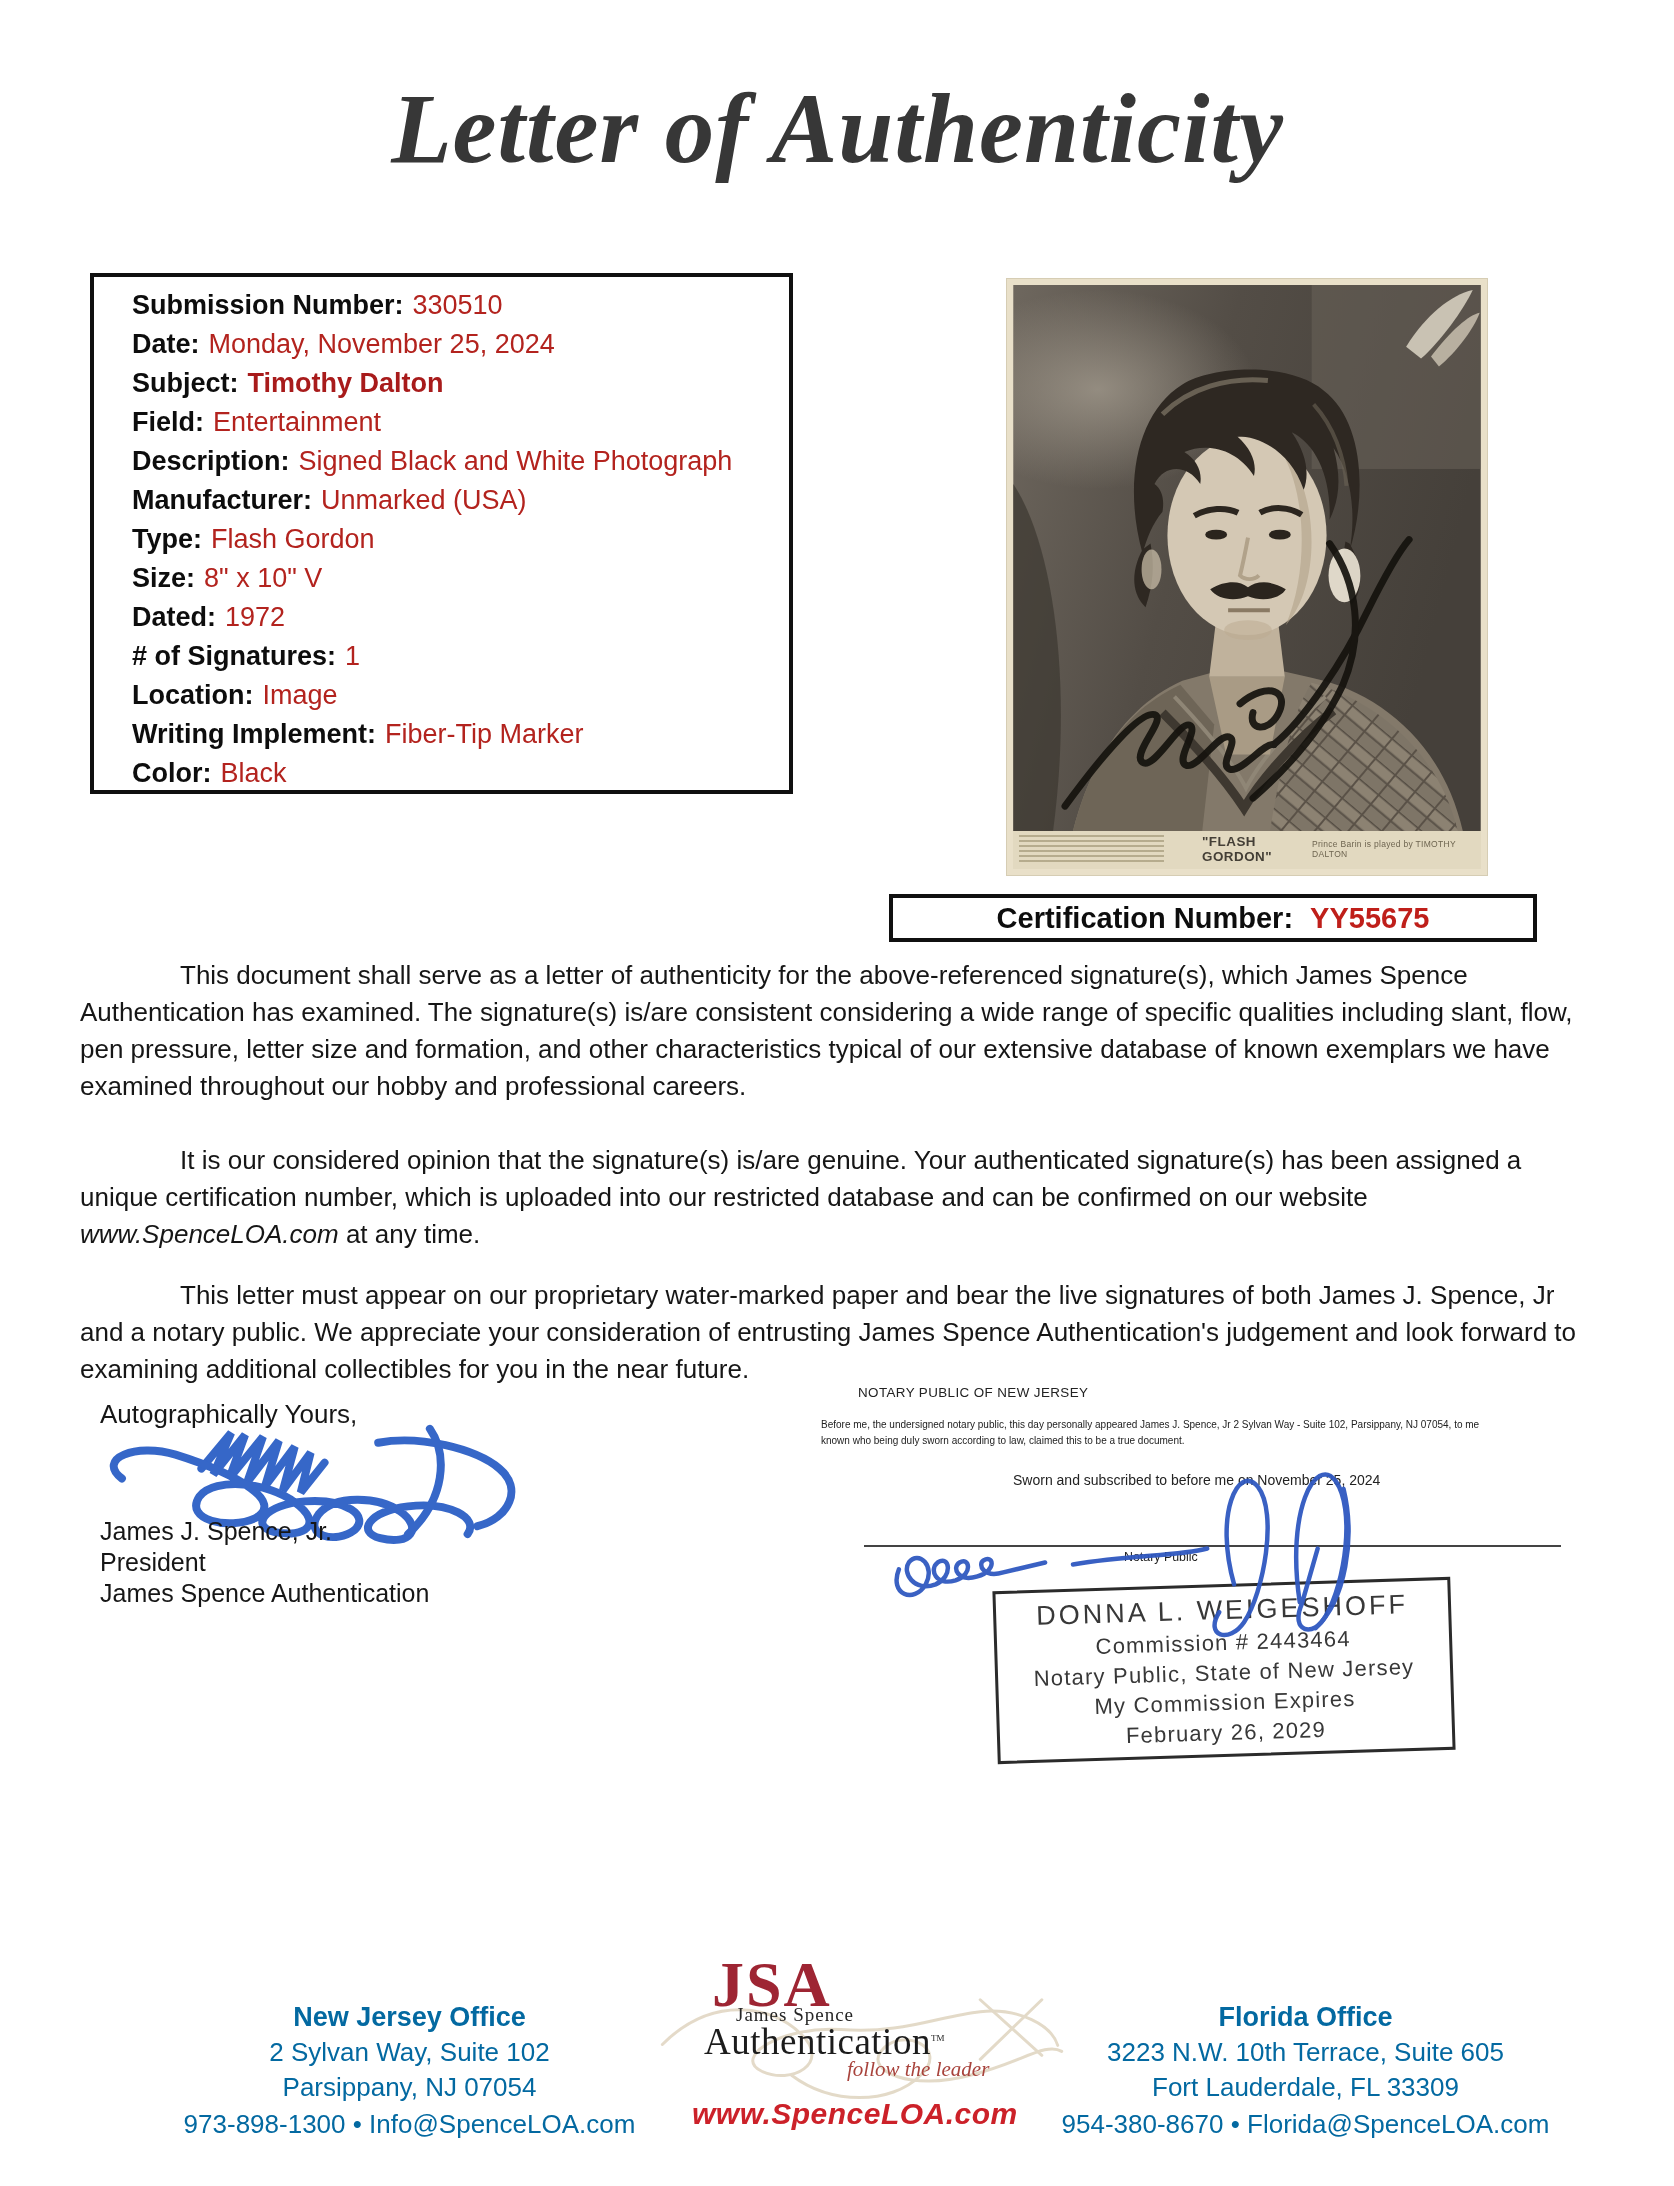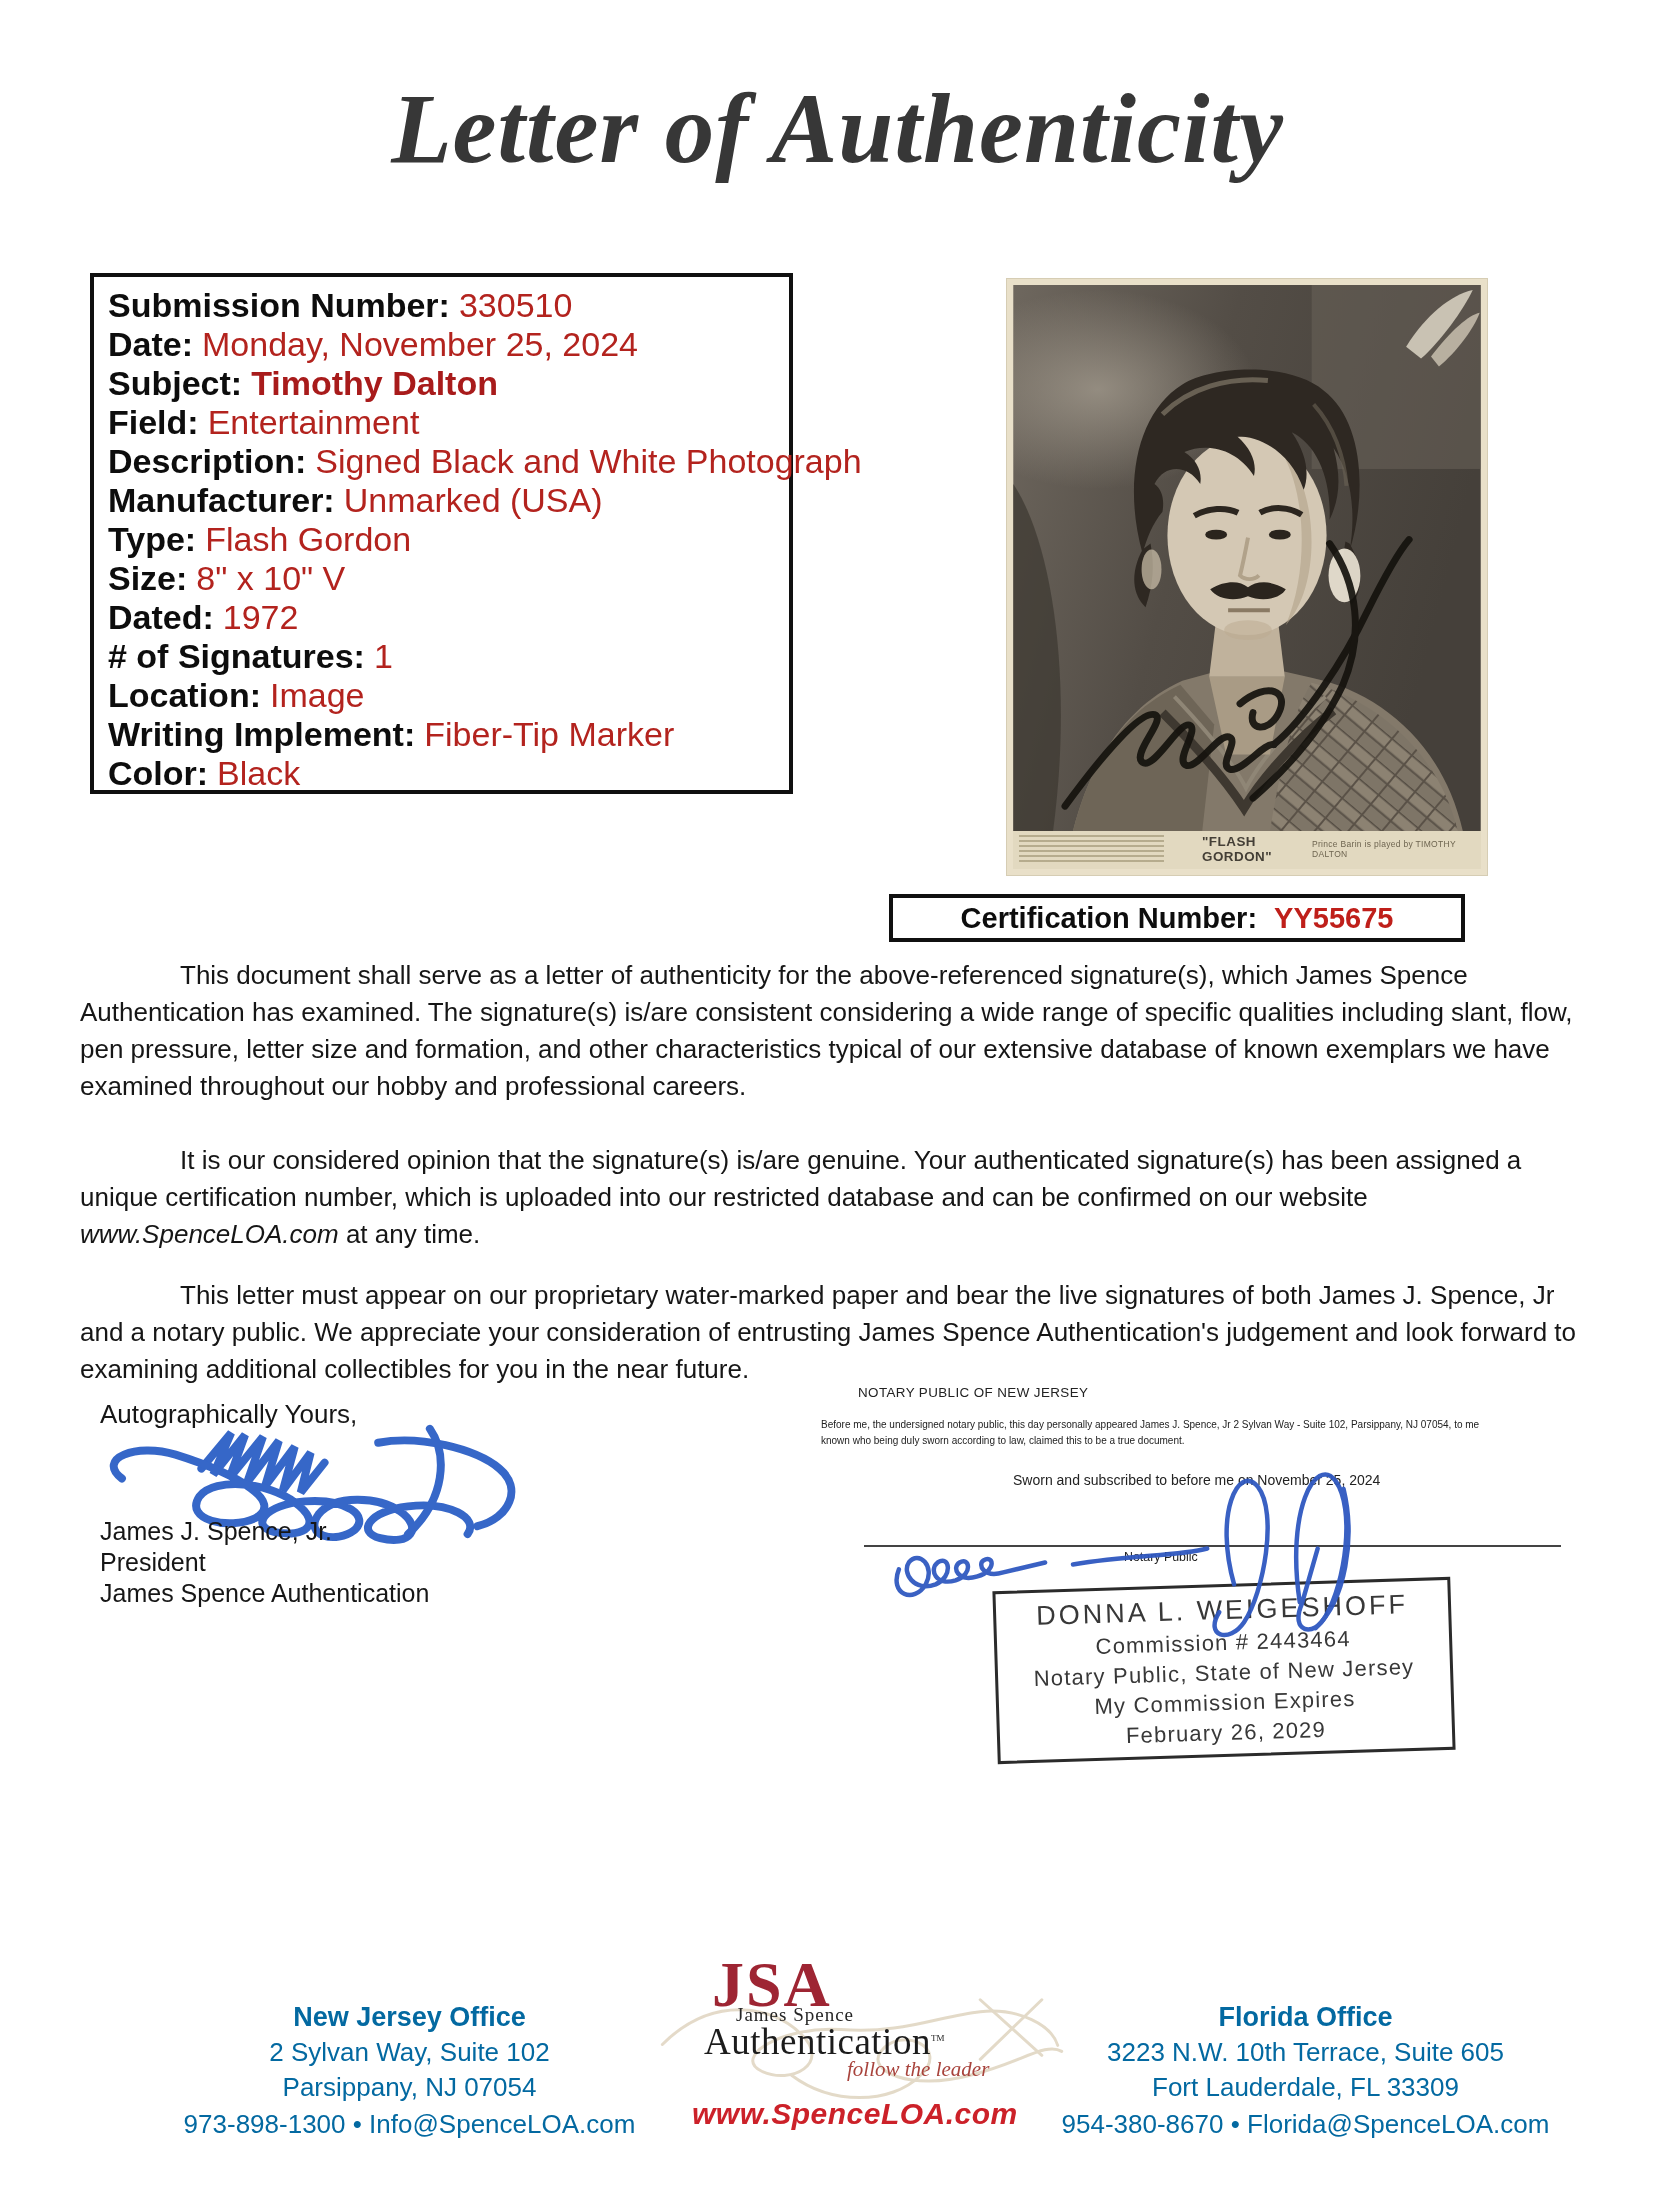--- a/index.html
+++ b/index.html
@@ -12,21 +12,21 @@
   .title {
     position:absolute; top:72px; left:0; width:100%; text-align:center;
     font-family:"Liberation Serif", serif; font-style:italic; font-weight:700;
     font-size:99px; color:#373737; letter-spacing:1px;
   }
   
   .details-box {
     position:absolute; left:90px; top:273px; width:703px; height:521px;
     border:4px solid #101010; padding:9px 8px 0 14px; background:#fff;
   }
-  .details-box .row { font-size:34px; line-height:39px; white-space:nowrap; }
+  .details-box .row { font-size:27px; line-height:39px; white-space:nowrap;margin-left:24px; }
   .details-box .lbl { font-weight:700; color:#0d0d0d; }
   .details-box .val { color:#b3231e; margin-left:9px; }
   .details-box .row.subject .val { font-weight:700; color:#a81b1b; }
   
   .photo {
     position:absolute; left:1006px; top:278px; width:482px; height:598px;
     background:#e9e0c9; box-shadow:0 0 0 1px #d6cdb4 inset;
   }
   .photo-image { position:absolute; left:7px; top:7px; width:468px; height:546px; overflow:hidden; }
   .photo-strip { position:absolute; left:7px; top:553px; width:468px; height:38px; background:#e2d9c0; }
@@ -37,21 +37,21 @@
   .film-title {
     position:absolute; left:189px; top:3px; font-size:13.4px; font-weight:700;
     color:#443f36; line-height:15px; letter-spacing:0.5px;
   }
   .film-credit {
     position:absolute; left:299px; top:8px; width:167px; font-size:8.5px;
     color:#6e6550; letter-spacing:0.3px;
   }
   
   .cert-box {
-    position:absolute; left:889px; top:894px; width:576px; height:48px;
+    position:absolute; left:889px; top:894px; width:648px; height:48px;
     border:4px solid #101010; display:flex; align-items:center; justify-content:center;
     font-size:29px; font-weight:700; background:#fff;
   }
   .cert-box .cert-label { color:#0d0d0d; }
   .cert-box .cert-value { color:#bf1f1a; margin-left:17px; }
   
   .para {
     position:absolute; left:80px; width:1512px; font-size:26px; line-height:37px;
     color:#161616; text-indent:100px; text-align:left;
   }

